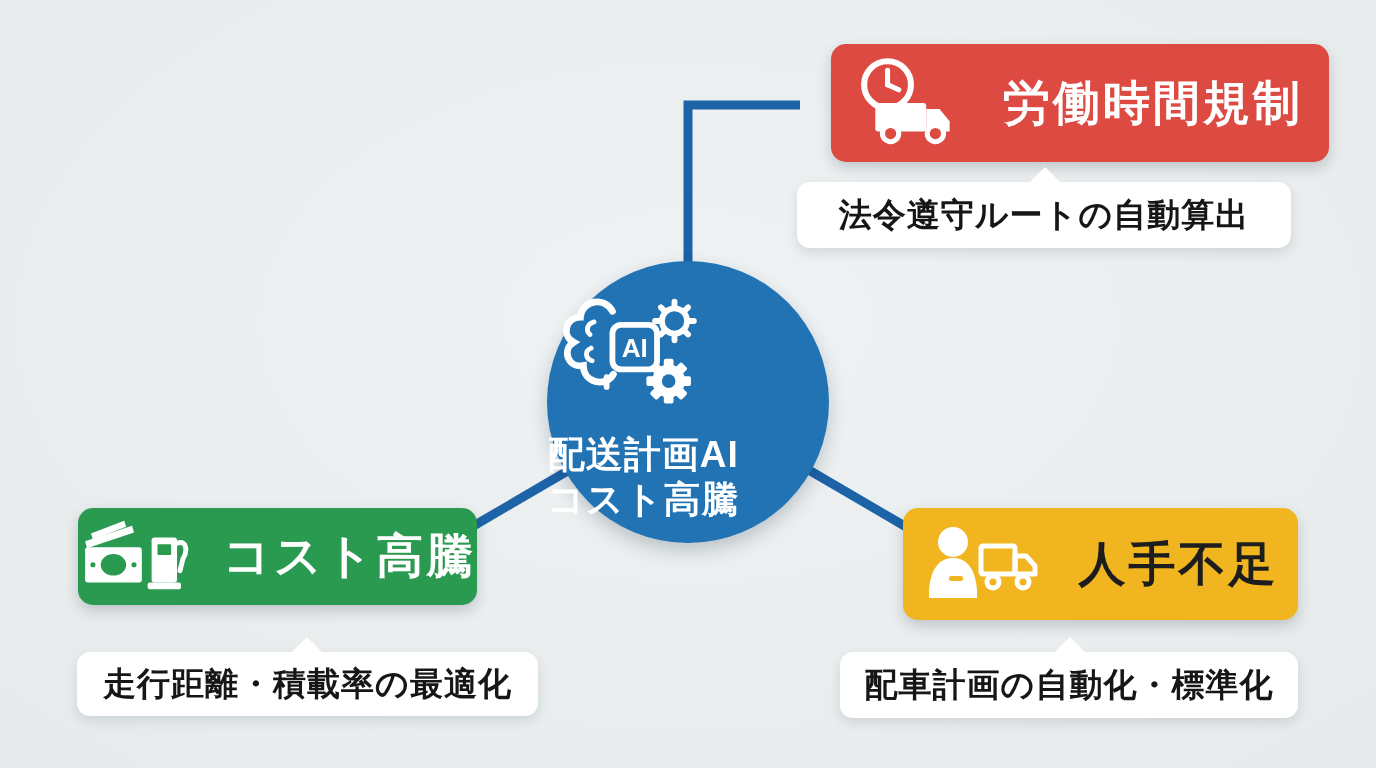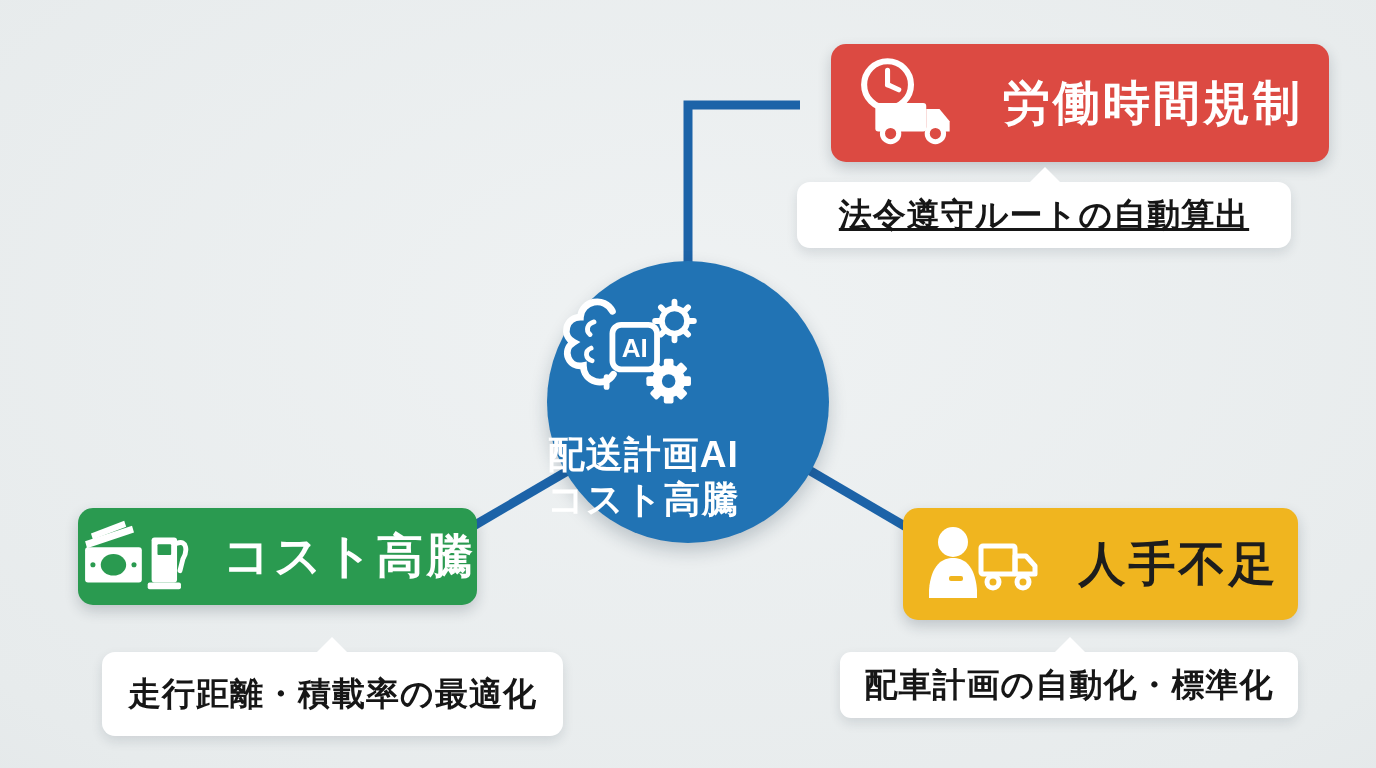--- a/index.html
+++ b/index.html
@@ -38,25 +38,25 @@
     display:flex;align-items:center;justify-content:center;
     box-shadow:0 5px 12px rgba(25,40,55,.12);
   }
   .callout-text{font-size:33px;font-weight:800;letter-spacing:1px;white-space:nowrap;}
   .callout-arrow{
     position:absolute;top:-15px;width:0;height:0;
     border-left:16px solid transparent;border-right:16px solid transparent;
     border-bottom:16px solid #ffffff;
   }
   .box-regulation{left:795px;top:44px;width:498px;height:118px;margin-left:36px;}
-  .callout-regulation{left:797px;top:182px;width:494px;height:66px;text-decoration:underline;}
+  .callout-regulation{left:797px;top:182px;width:494px;height:66px;}
   .box-cost{left:78px;top:508px;width:399px;height:97px;}
-  .callout-cost{left:77px;top:652px;width:461px;height:84px;margin-left:25px;}
+  .callout-cost{left:77px;top:652px;width:461px;height:64px;}
   .box-labor{left:903px;top:508px;width:395px;height:112px;font-family:Liberation Mono, monospace;}
-  .callout-labor{left:840px;top:652px;width:458px;height:66px;border-radius:11px;}
+  .callout-labor{left:840px;top:652px;width:458px;height:66px;}
 </style>
 </head>
 <body>
 
 <div class="canvas">
 
   <svg class="connector-layer" viewBox="0 0 1376 768" xmlns="http://www.w3.org/2000/svg">
     <polyline points="688,285 688,105 800,105" fill="none" stroke-width="9" stroke="#1c63a8"></polyline>
     <line x1="600" y1="452" x2="470" y2="528" fill="none" stroke-width="9" stroke="#1c63a8"></line>
     <line x1="778" y1="452" x2="908" y2="528" fill="none" stroke-width="9" stroke="#1c63a8"></line>

